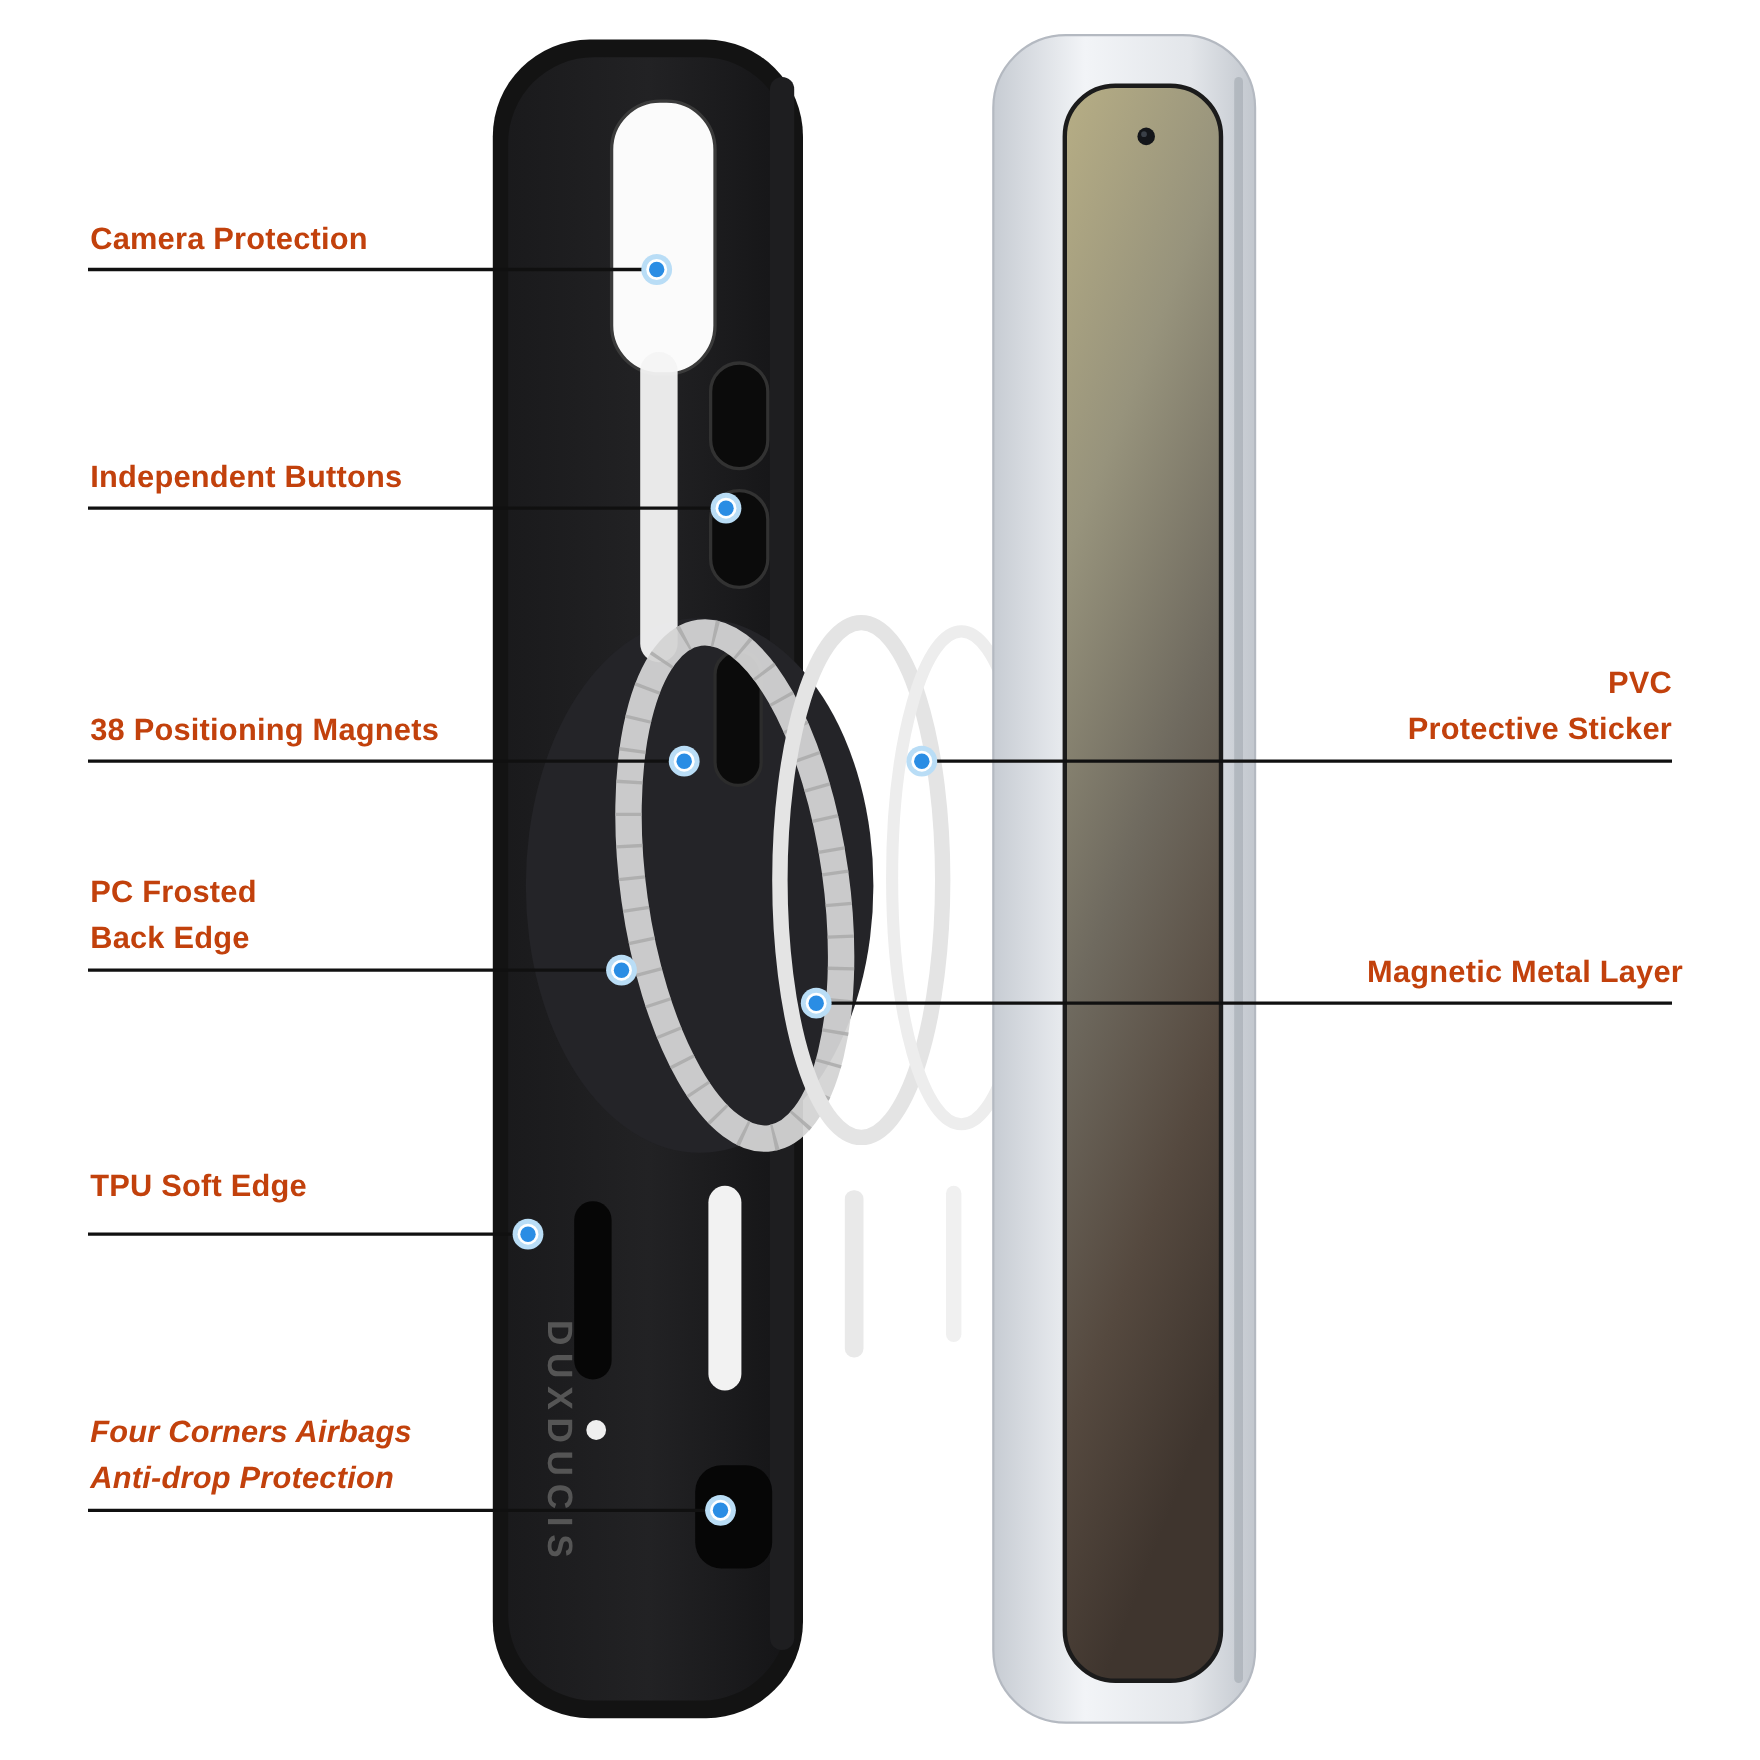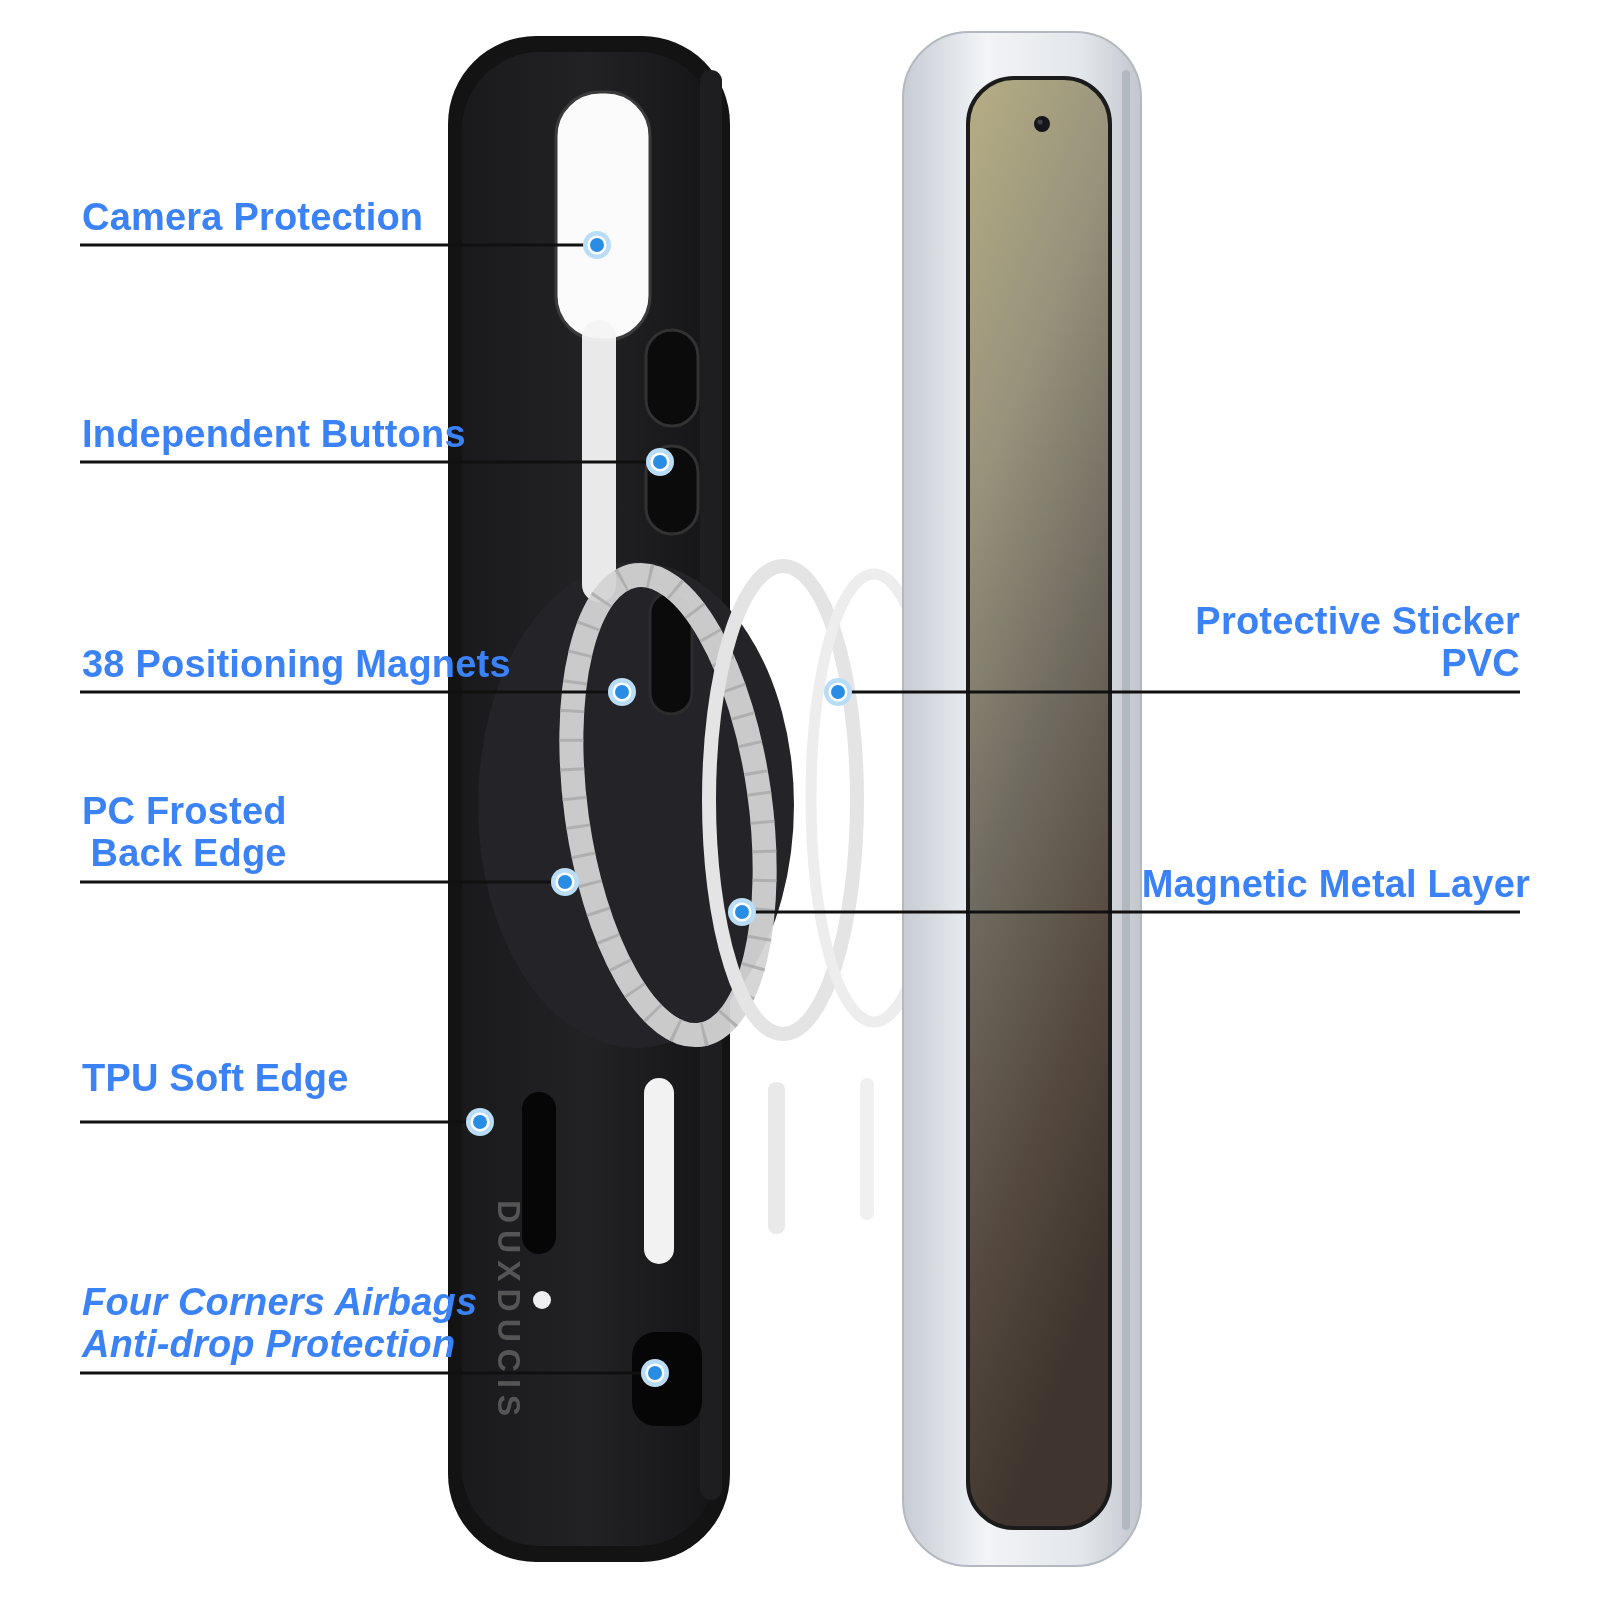--- a/index.html
+++ b/index.html
@@ -6,23 +6,23 @@
   #stage{
     position:relative;
     width:1600px;height:1600px;
     background:#ffffff;
     overflow:hidden;
     font-family:"Liberation Sans", sans-serif;
   }
   #diagram-svg{position:absolute;left:0;top:0;width:1600px;height:1600px;}
   .callout{
     position:absolute;
-    font-size:38px;
+    font-size:28px;
     font-weight:600;
-    color:#3b82f6;
+    color:#c2410c;
     line-height:42px;
     white-space:nowrap;
     letter-spacing:0.2px;
   }
   .callout.right{text-align:right;}
   .callout span{display:block;}
 </style>
 </head>
 <body>
 
@@ -159,36 +159,36 @@
   </div>
 
   <div class="callout" style="left:82px; top:413px;text-align:right;">
     <span>Independent Buttons</span>
   </div>
 
   <div class="callout" style="left:82px; top:643px;text-align:right;">
     <span>38 Positioning Magnets</span>
   </div>
 
-  <div class="callout" style="left:82px; top:790px;text-align:right;">
+  <div class="callout" style="left:82px; top:790px;">
     <span>PC Frosted</span>
     <span>Back Edge</span>
   </div>
 
   <div class="callout" style="left:82px; top:1057px;">
     <span>TPU Soft Edge</span>
   </div>
 
   <div class="callout" style="left:82px; top:1281px;font-style:italic;">
     <span>Four Corners Airbags</span>
     <span>Anti-drop Protection</span>
   </div>
 
   <div class="callout right" style="right:80px; top:600px;">
+    <span>PVC</span>
     <span>Protective Sticker</span>
-    <span>PVC</span>
   </div>
 
   <div class="callout right" style="right:70px; top:863px;">
     <span>Magnetic Metal Layer</span>
   </div>
 
 </div>
 
 </body></html>

